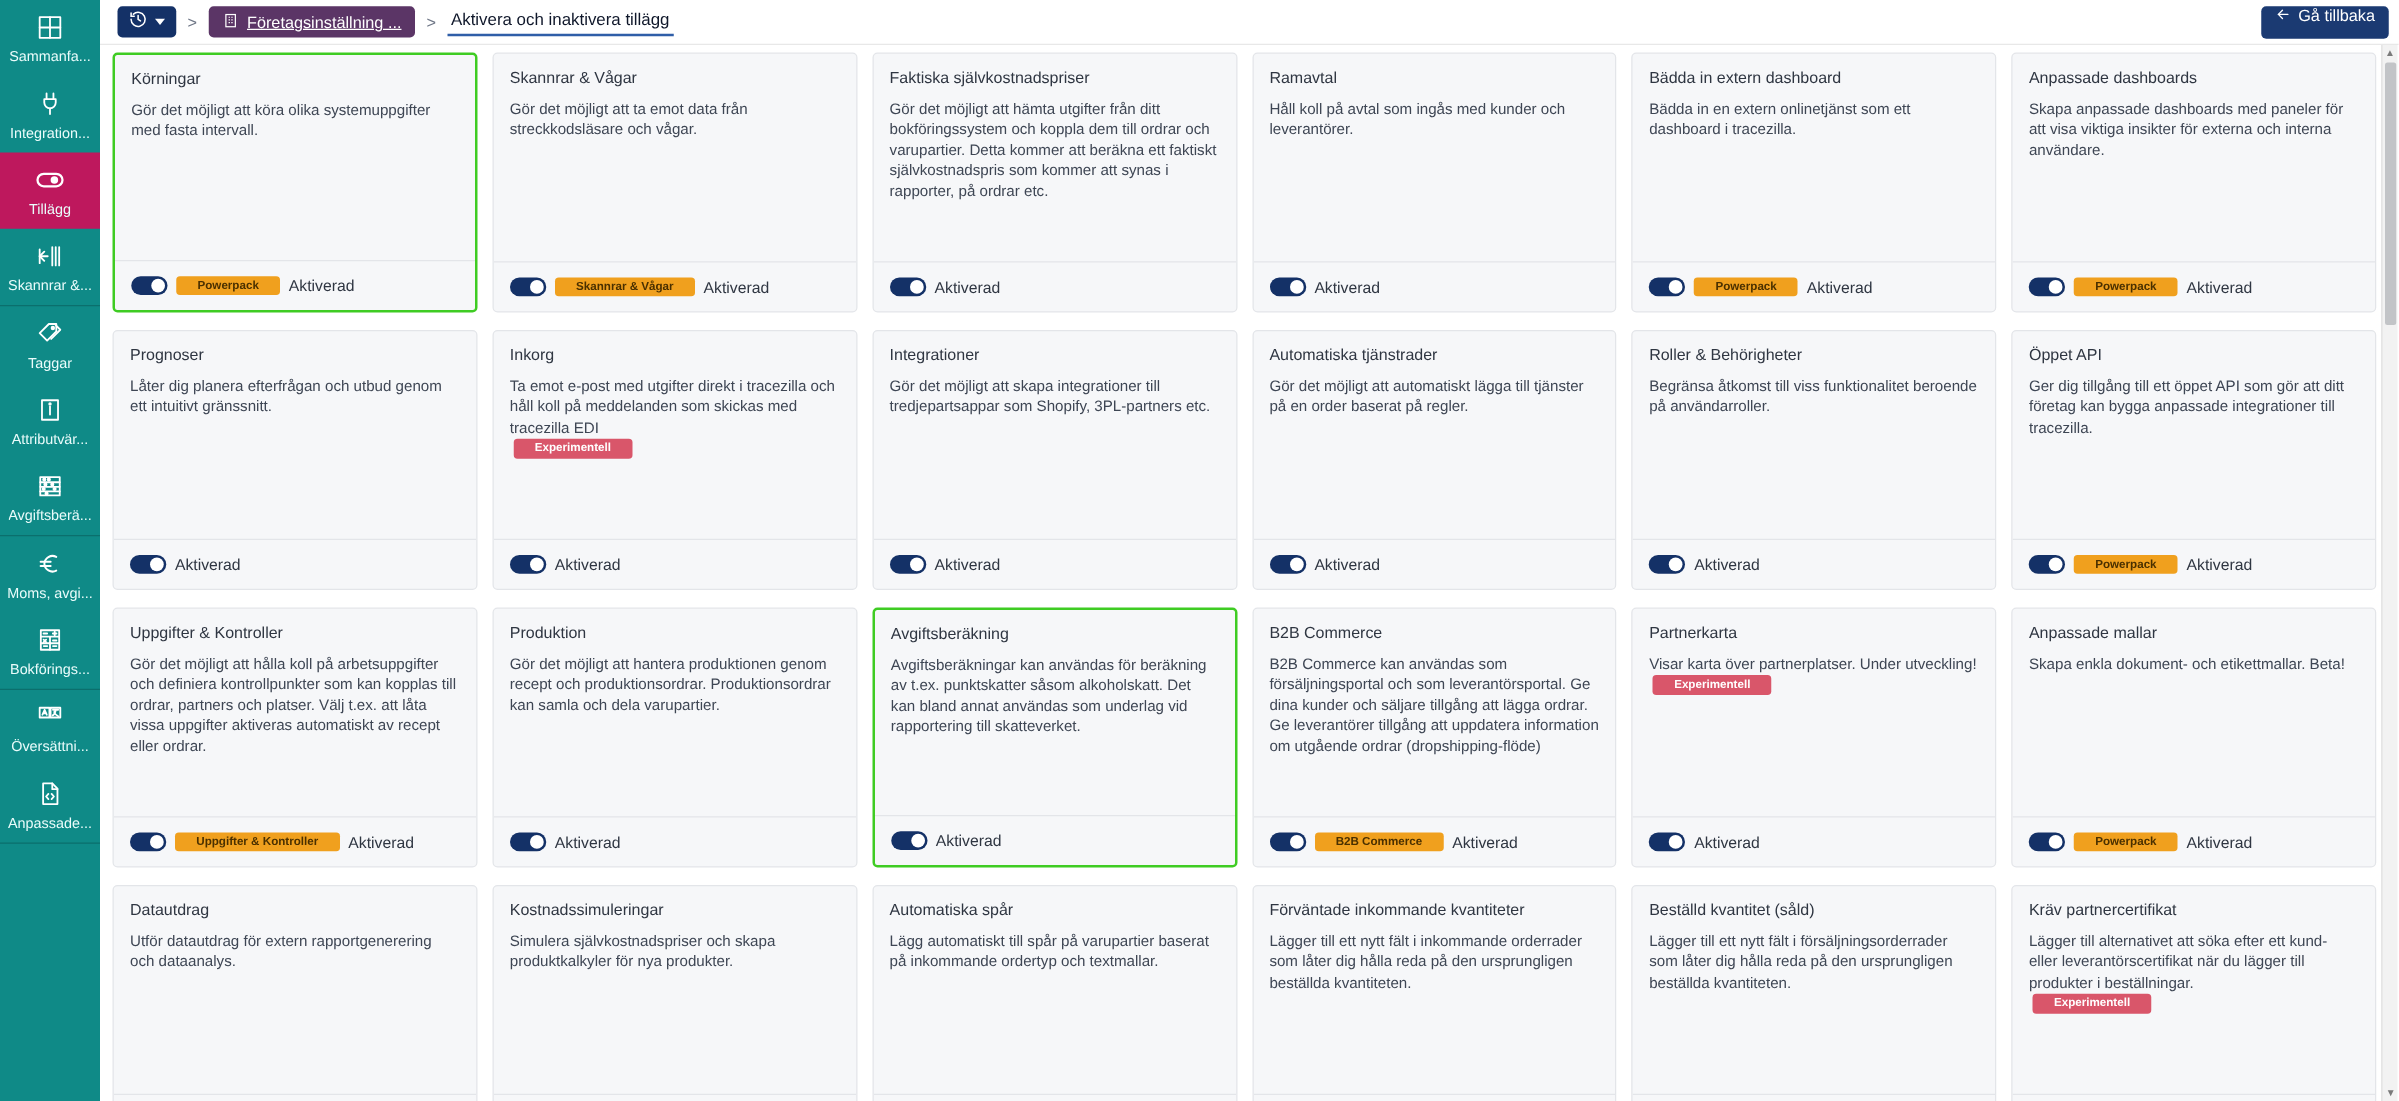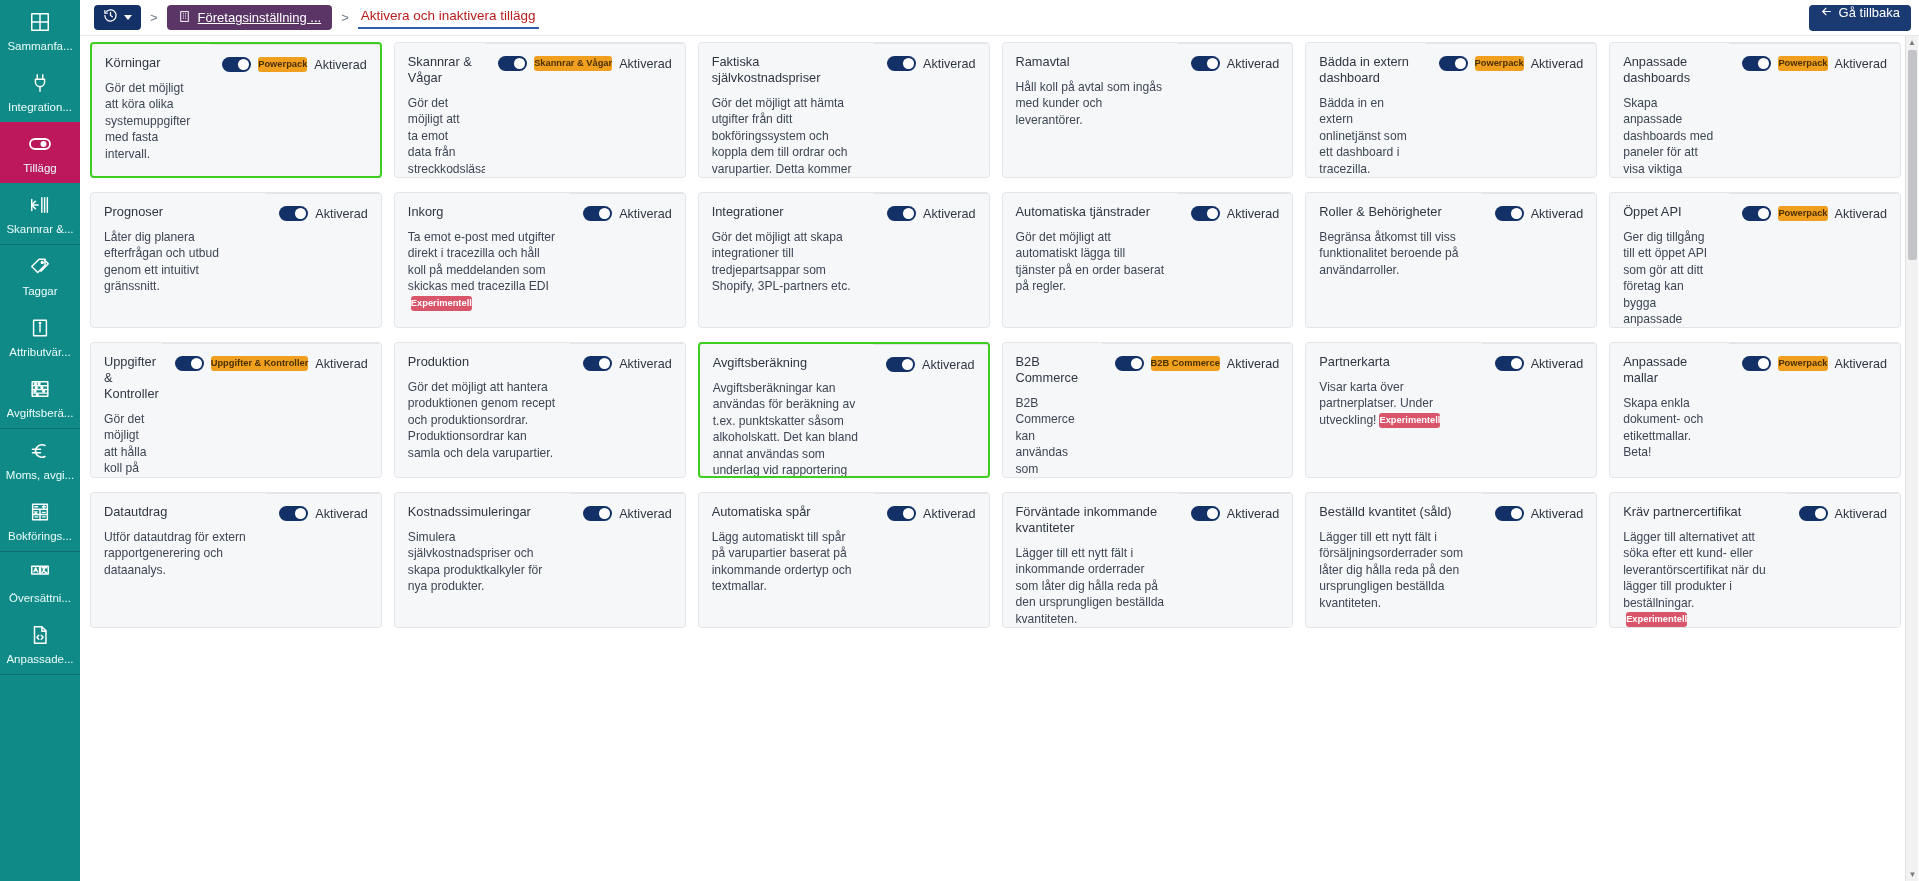--- a/index.html
+++ b/index.html
@@ -54,21 +54,21 @@
   .hist-btn .caret { width:0;height:0;border-left:4px solid transparent;border-right:4px solid transparent;border-top:5px solid #fff; }
   .crumb-sep { color: #6f7787; font-size: 13px; margin: 0 9px; }
   .crumb-chip {
     display: flex; align-items: center; gap: 7px;
     background: #5b3566; color: #ffffff;
     border-radius: 4px; height: 25px; padding: 0 11px;
     font-size: 13px; cursor: pointer;
     max-width: 190px; white-space: nowrap; overflow: hidden; text-decoration: underline;
   }
   .crumb-current {
-    font-size: 13.5px; color: #b91c1c;
+    font-size: 13.5px; color: #0f172a;
     border-bottom: 2px solid #2f5ea8;
     padding: 2px 3px 4px; cursor: pointer;
   }
   .back-btn {
     display: flex; align-items: flex-start; gap: 6px;
     background: #1b3a72; color: #fff;
     border-radius: 4px; height: 26px; padding: 0 11px;
     font-size: 13px; cursor: pointer; white-space: nowrap;
   }
 
@@ -79,33 +79,33 @@
   }
   .grid {
     display: grid;
     grid-template-columns: repeat(6, 1fr);
     gap: 14px 12px;
   }
   .card {
     background: #f6f7f9;
     border: 1px solid #e3e5e9;
     border-radius: 4px;
-    display: flex; flex-direction: row;
-    height: 136px;
+    display: flex; flex-direction: column;
+    height: 208px;
     cursor: pointer;
     overflow: hidden;
   }
   .card.selected { border: 2px solid #3fcc23; }
   .card-body { flex: 1 1 auto; padding: 11px 13px 6px; overflow: hidden; }
   .card-title { font-size: 12.8px; color: #2f3642; margin-bottom: 9px; line-height: 16px; }
   .card-desc { font-size: 12.1px; color: #3e4654; line-height: 16.4px; }
   .badge {
     display: inline-block; border-radius: 3px;
     font-size: 9.3px; font-weight: bold; line-height: 1;
-    padding: 3px 0; vertical-align: 1px;
+    padding: 3px 17px; vertical-align: 1px;
     white-space: nowrap;
   }
   .badge-exp { background: #d9566a; color: #ffffff; margin-left: 3px; }
   .badge-pp  { background: #f0a01e; color: #4a3000; }
   .card-foot {
     flex: 0 0 auto; height: 40px;
     border-top: 1px solid #e3e5e9;
     display: flex; align-items: center; gap: 7px;
     padding: 0 13px;
   }

